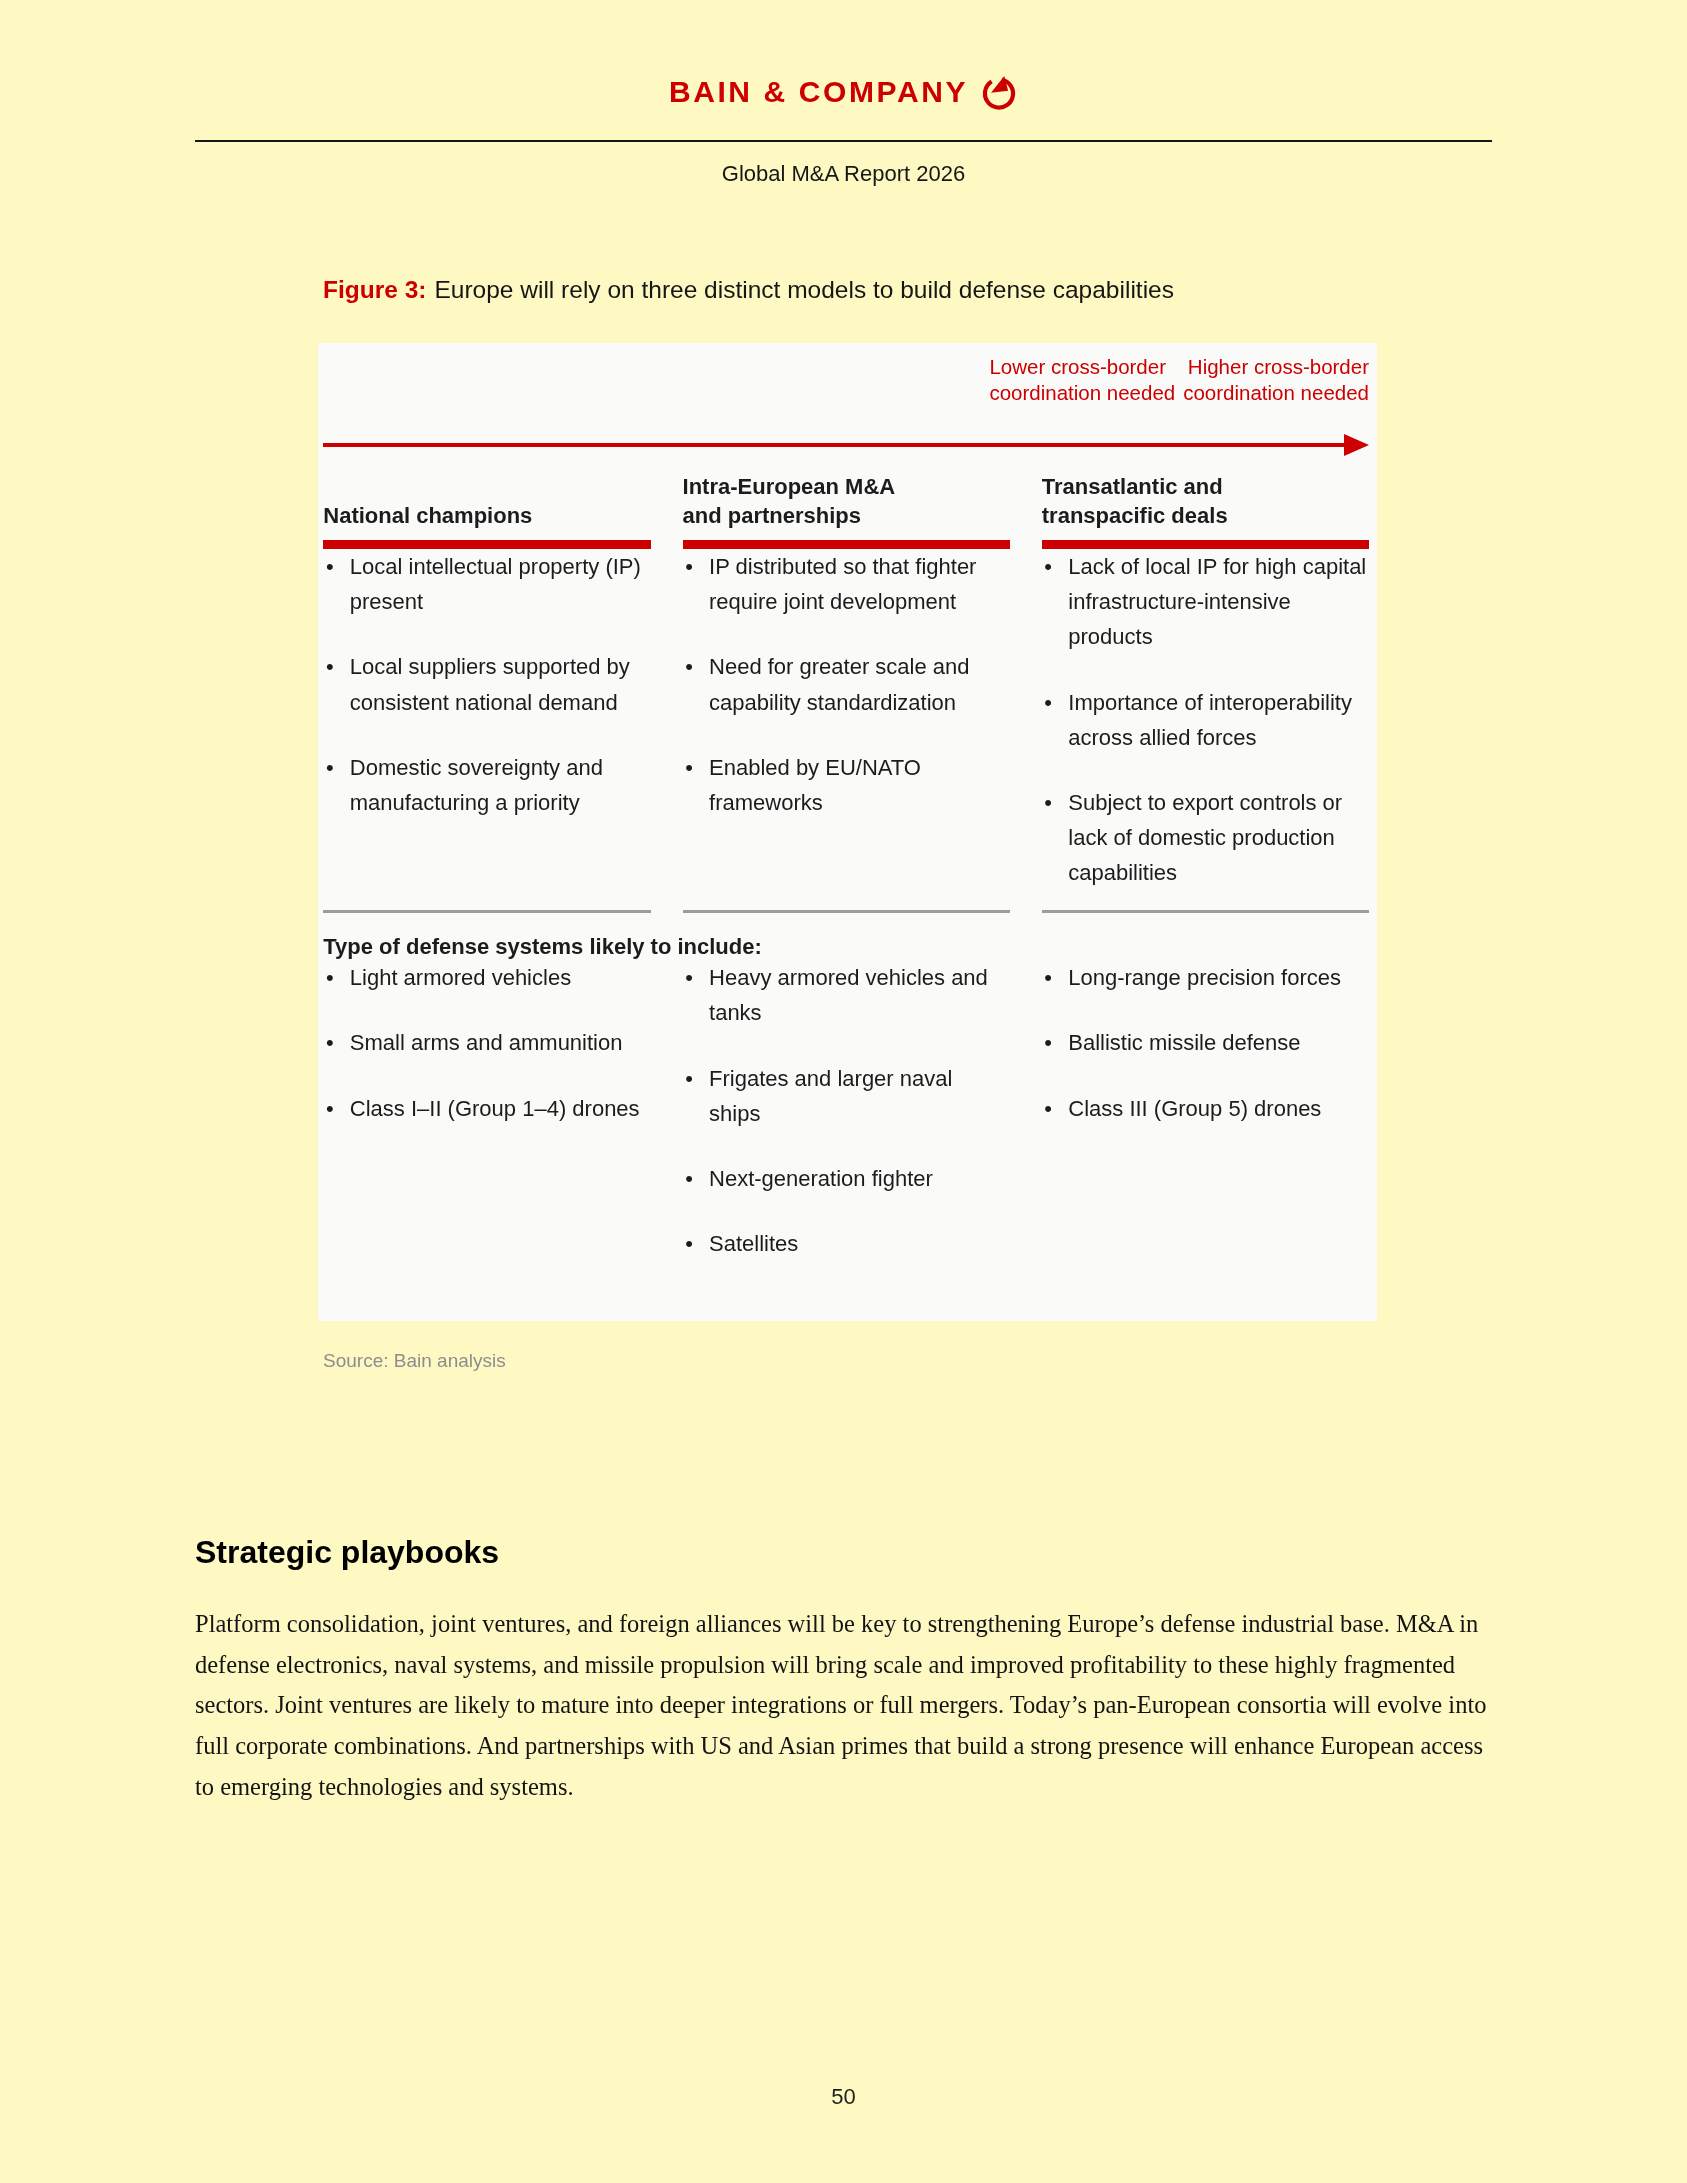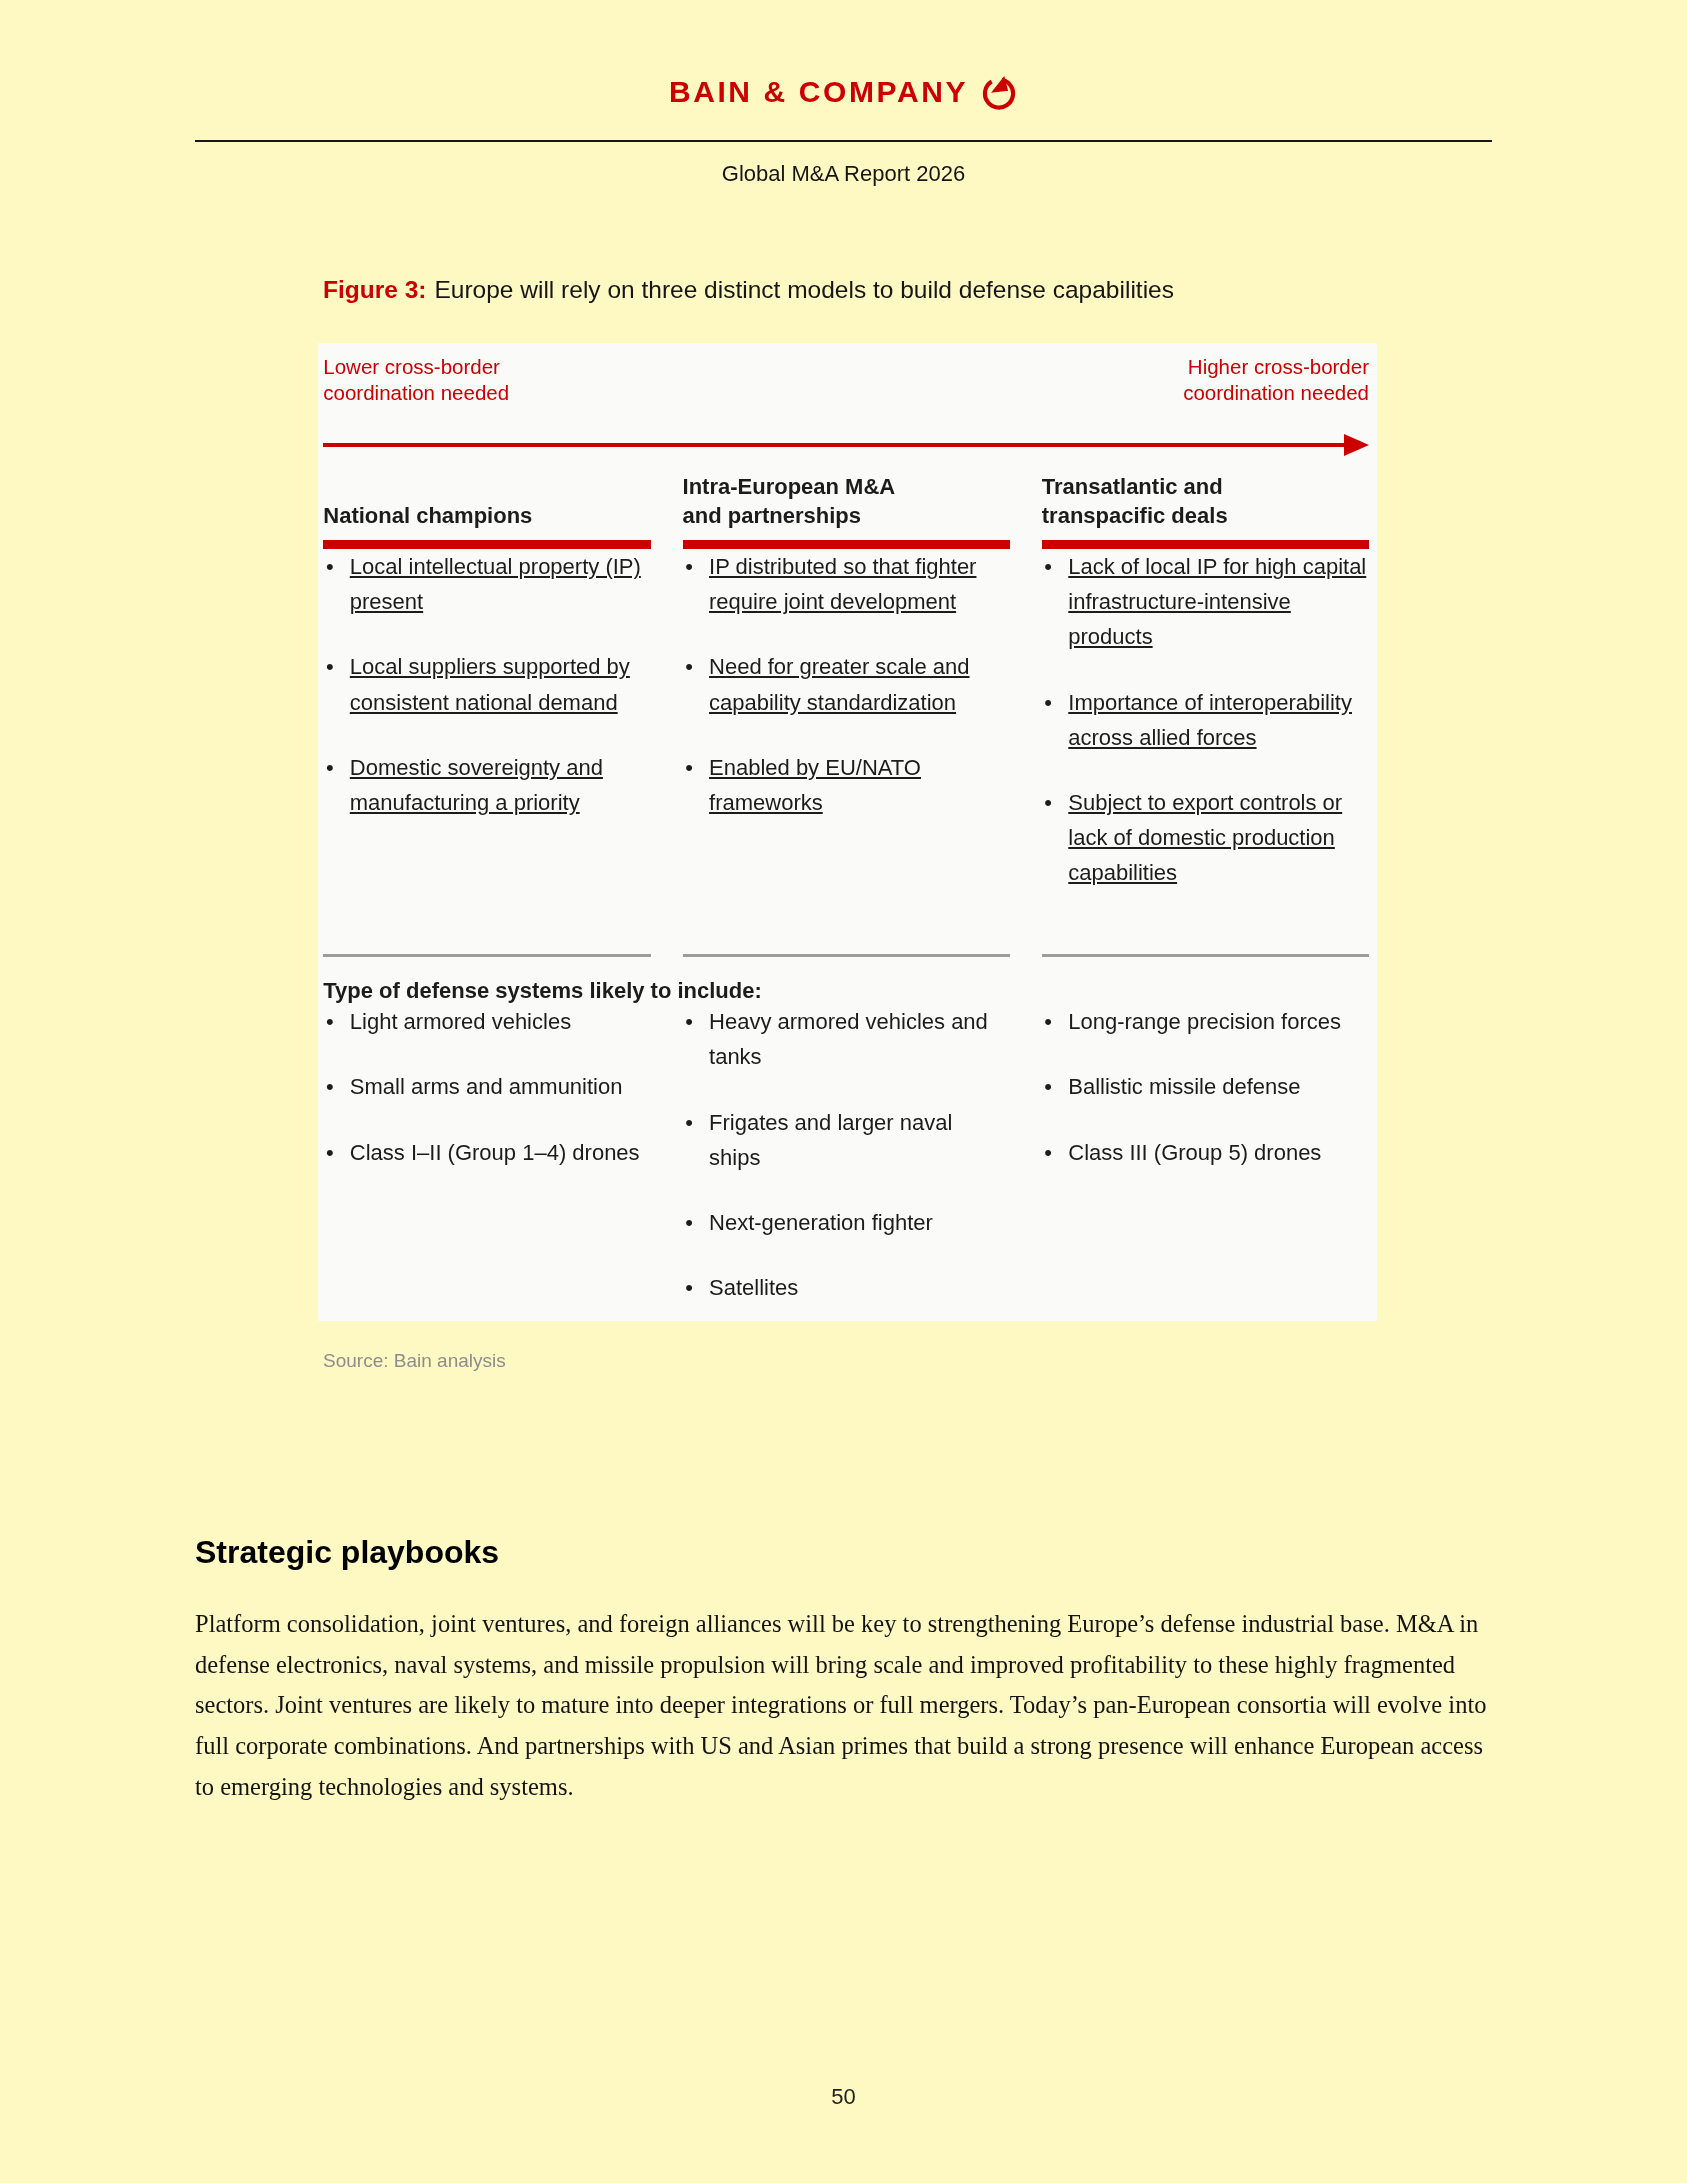--- a/index.html
+++ b/index.html
@@ -17,32 +17,32 @@
 
   
   .figure-title{position:absolute;top:276px;left:323px;font-size:24.5px;color:#161616;}
   .figure-title .fig-label{color:#cc0000;font-weight:700;margin-right:8px;}
 
   .figure-panel{
     position:absolute;top:343px;left:318px;width:1059px;height:978px;
     background:#fafaf9;box-sizing:border-box;padding:10.6px 8px 0 5.3px;
     font-size:22px;color:#1c1c1c;
   }
-  .axis-labels{display:flex;justify-content:space-between;color:#cc0000;font-size:20.5px;line-height:1.28;}
+  .axis-labels{display:flex;justify-content:flex-end;color:#cc0000;font-size:20.5px;line-height:1.28;gap:8px;}
   .axis-label{white-space:pre-line;}
   .axis-label.right{text-align:right;}
 
   .arrow{margin-top:28px;display:flex;align-items:center;}
   .arrow-line{flex:1;height:4.6px;background:#cc0000;}
   .arrow-head{width:0;height:0;border-left:25px solid #cc0000;border-top:11.2px solid transparent;border-bottom:11.2px solid transparent;}
 
   .grid{display:grid;grid-template-columns:repeat(3,1fr);column-gap:32px;margin-top:9.3px;}
   .col-title{min-height:65px;display:flex;align-items:flex-end;font-weight:700;line-height:1.33;white-space:pre-line;}
   .col-rule{height:8.6px;background:#cc0000;margin-top:10px;}
-  .col-bullets{margin-top:25px;height:405px;overflow:hidden;text-decoration:underline;}
+  .col-bullets{margin-top:25px;height:361px;overflow:hidden;}
   .col-divider{height:3.3px;background:#9c9c9c;}
   .systems-heading{grid-column:1/-1;font-weight:700;margin-top:21px;}
   .col-systems{margin-top:25px;}
 
   ul.blist{list-style:none;margin:0;padding:0;}
   ul.blist li{position:relative;padding-left:26.5px;margin-bottom:30px;line-height:1.6;}
   ul.blist li::before{content:"\2022";position:absolute;left:2.6px;top:0;}
 
   .source{position:absolute;top:1350px;left:323px;font-size:19px;color:#8d8d8d;}
 

